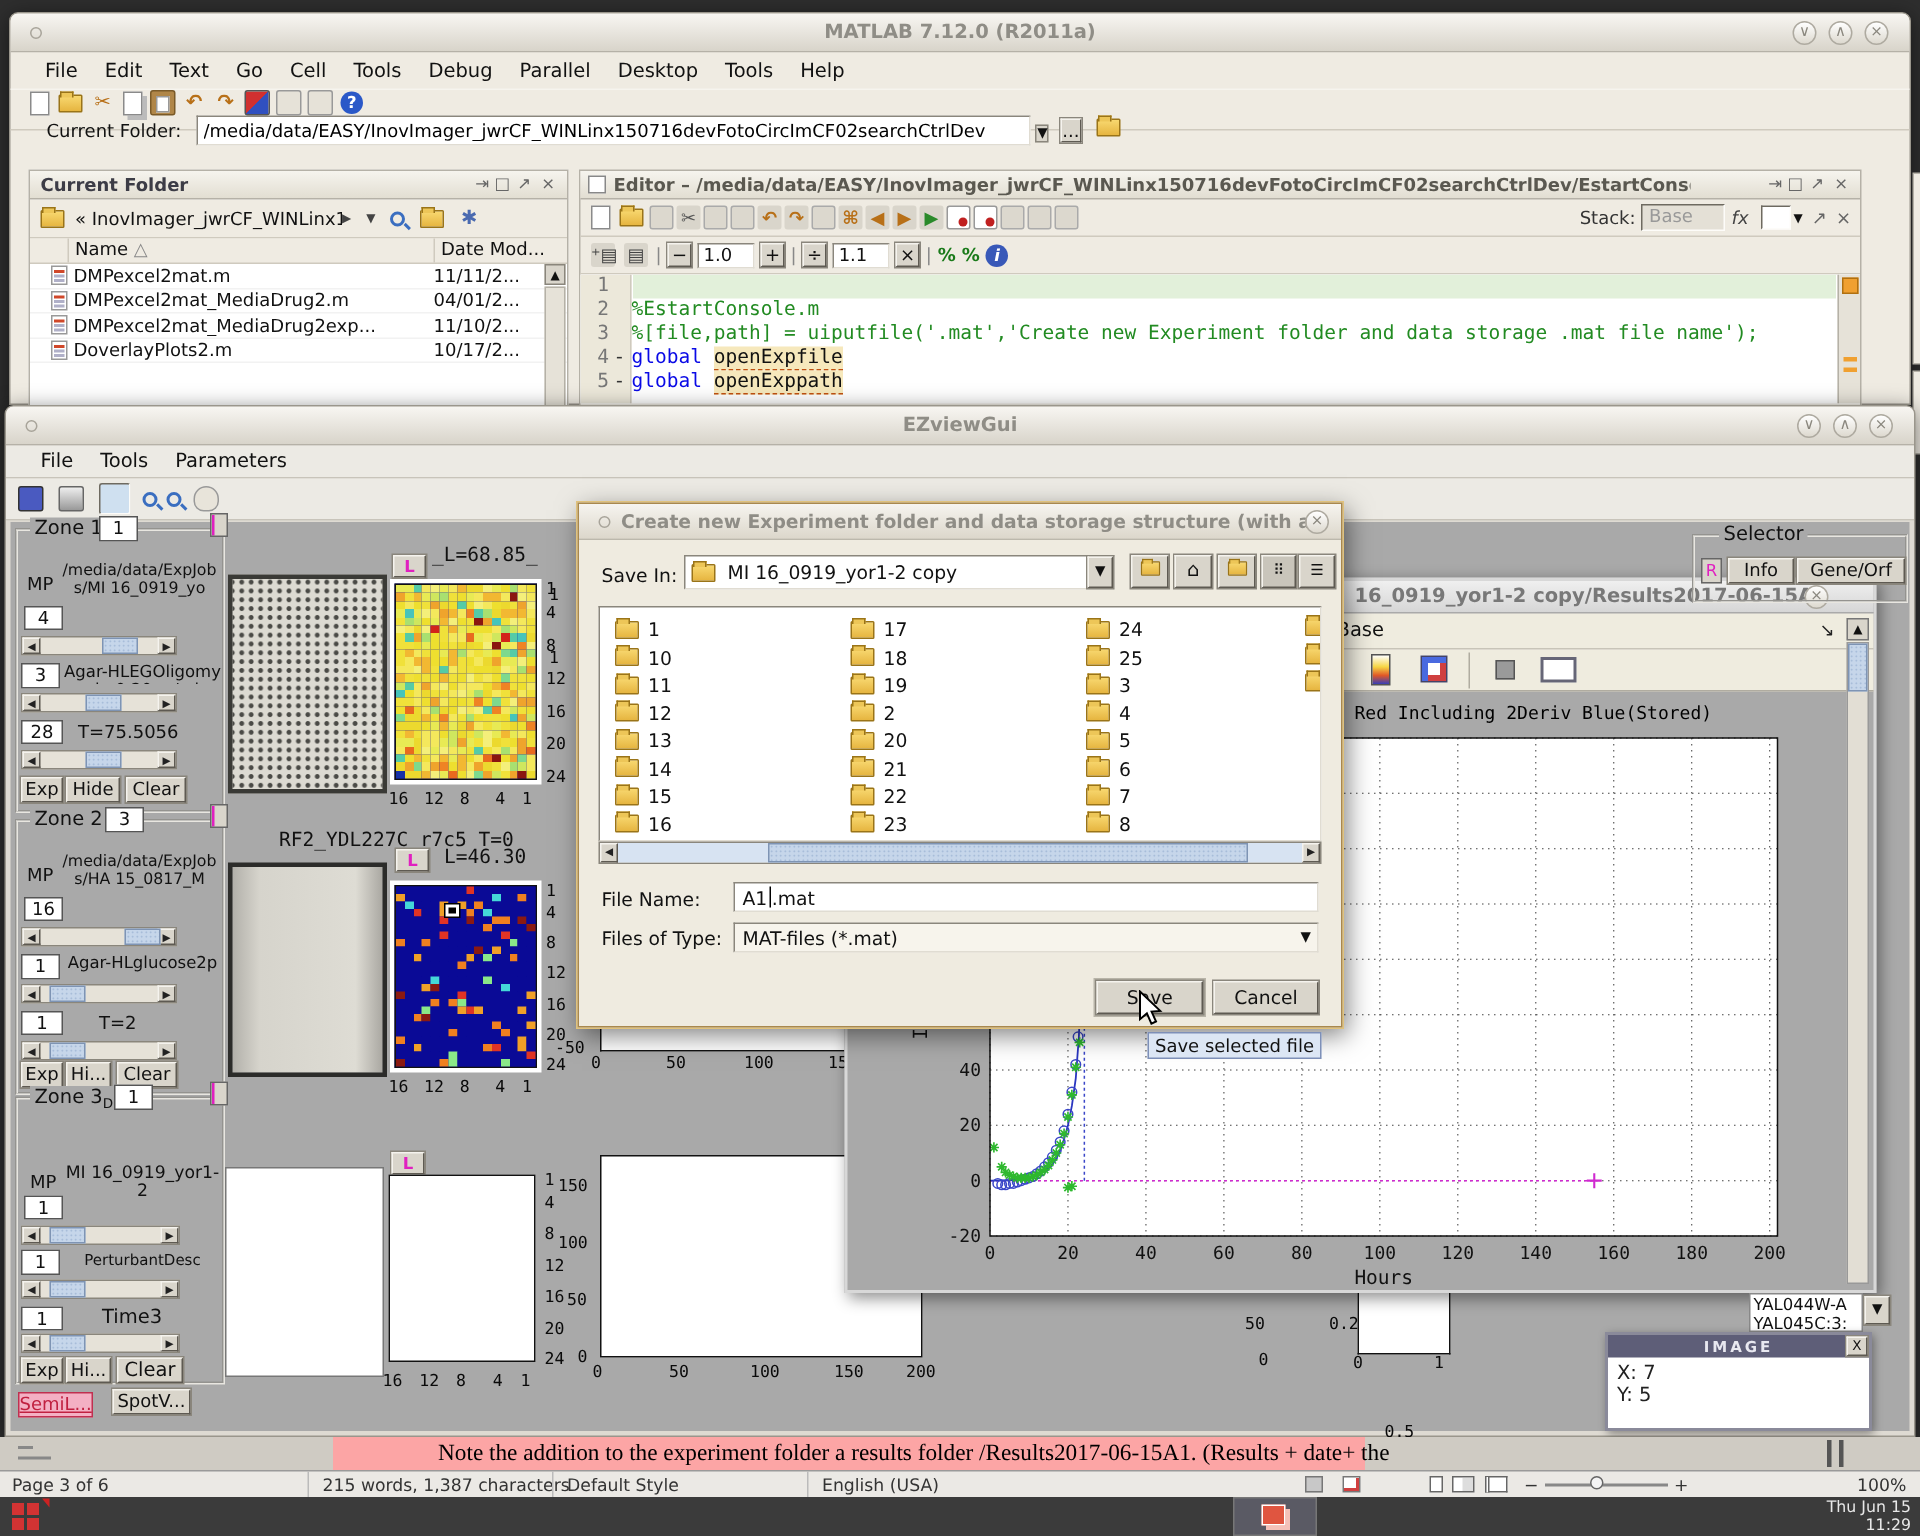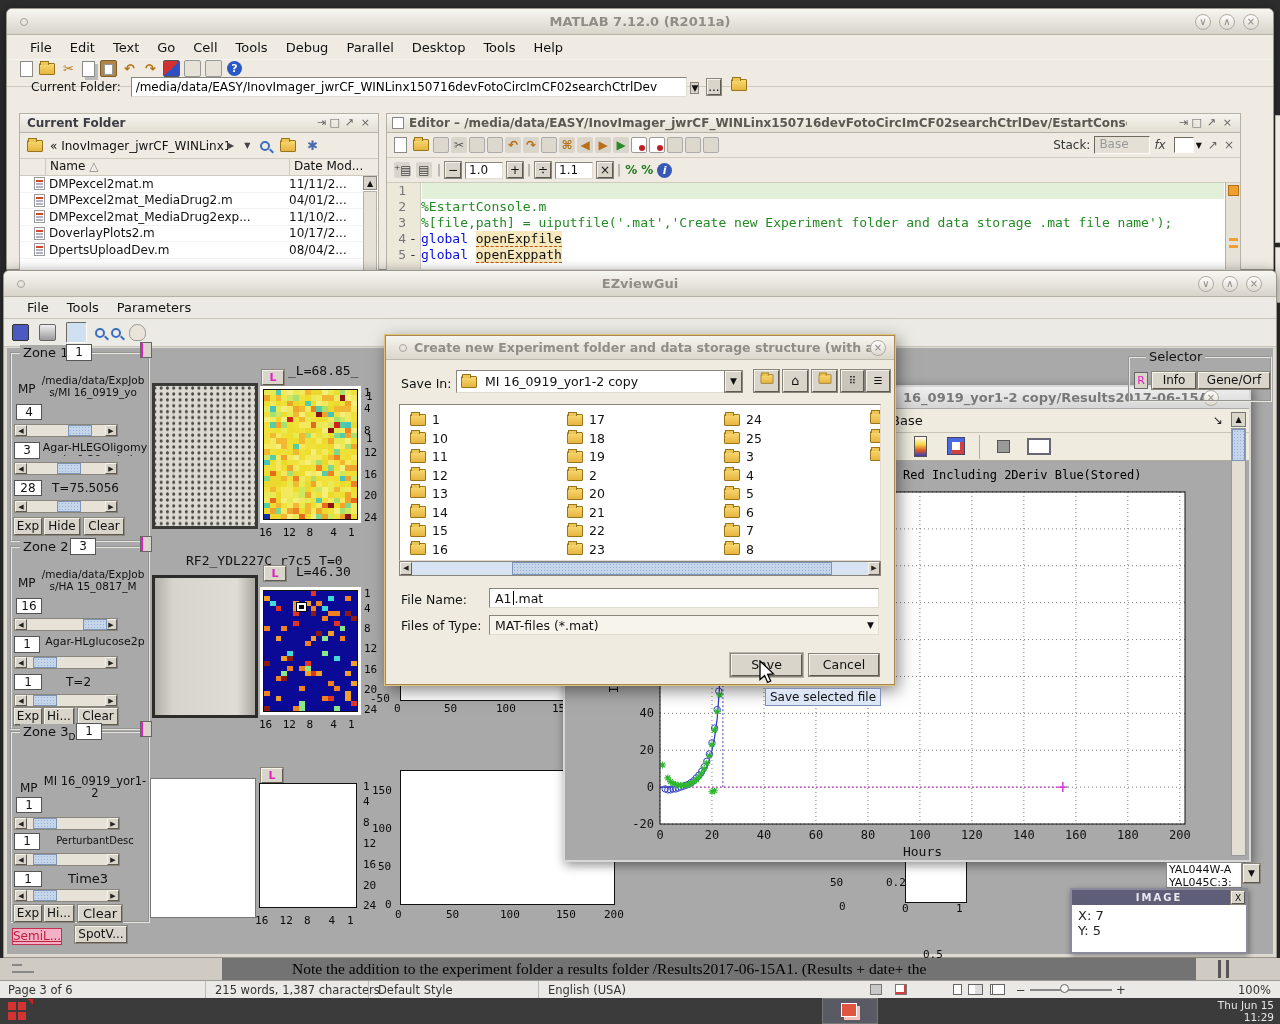--- a/index.html
+++ b/index.html
@@ -142,26 +142,20 @@
           <div style="width: 14px;"></div>
           <div class="mico"></div>
           <div style="width: 236px; padding-left: 4px; white-space: nowrap; overflow: hidden;">DMPexcel2mat_MediaDrug2exp...</div>
           <div style="padding-left: 8px; white-space: nowrap;">11/10/2...</div>
         </div>
         <div style="display: flex; align-items: center; height: 16.5px; font-size: 12px; border-bottom: 1px solid rgb(242, 242, 242);">
           <div style="width: 14px;"></div>
           <div class="mico"></div>
           <div style="width: 236px; padding-left: 4px; white-space: nowrap; overflow: hidden;">DoverlayPlots2.m</div>
           <div style="padding-left: 8px; white-space: nowrap;">10/17/2...</div>
-        </div>
-        <div style="display: flex; align-items: center; height: 16.5px; font-size: 12px; border-bottom: 1px solid rgb(242, 242, 242);">
-          <div style="width: 14px;"></div>
-          <div class="mico"></div>
-          <div style="width: 236px; padding-left: 4px; white-space: nowrap; overflow: hidden;">DpertsUploadDev.m</div>
-          <div style="padding-left: 8px; white-space: nowrap;">08/04/2...</div>
         </div>
       </div>
     <div class="abs g-ic" style="right:1px;top:62px;width:14px;height:14px;background:#d9d5cb;border:1px solid #8a867c;font-size:8px;text-align:center;line-height:13px">▲</div>
     <div class="abs" style="right:1px;top:77px;width:14px;height:80px;background:#e6e2d8;border:1px solid #b5b1a7"></div>
   </div>
 
   <div class="abs" style="left:379px;top:104px;width:855px;height:158px;border:1px solid #b5b1a7;background:#efebe2">
     <div class="phead">
       <span class="abs" style="left:5px;top:3px;width:12px;height:12px;background:#fff;border:1px solid #888"></span>
       <span class="pt" style="padding-left:22px;font-size:12px;white-space:nowrap;overflow:hidden;display:block;width:740px;color:#5a5850">Editor – /media/data/EASY/InovImager_jwrCF_WINLinx150716devFotoCircImCF02searchCtrlDev/EstartConsole.m</span>
@@ -1382,21 +1376,21 @@
   </div>
   <div style="padding:3px 6px;font-size:13px;color:#222">
     <div>X: 7</div>
     <div>Y: 5</div>
   </div>
 </div>
 
 <div class="abs" style="left:0;top:958px;width:1280px;height:22px;background:#cfcbc3">
   <div class="abs" style="left:12px;top:6px;width:10px;height:2px;background:#888"></div>
   <div class="abs" style="left:12px;top:13px;width:22px;height:2px;background:#888"></div>
-  <div class="abs" style="left:222px;top:0;width:974px;height:22px;background:#737373">
+  <div class="abs" style="left:222px;top:0;width:688px;height:22px;background:#fca5a5">
     <span style="position:absolute;left:70px;top:2px;font-family:'Liberation Serif',serif;font-size:15.5px;color:#000;white-space:nowrap">Note the addition to the experiment folder a results folder  /Results2017-06-15A1.  (Results + date+ the</span>
   </div>
   <div class="abs" style="left:1218px;top:2px;width:3px;height:18px;background:#555"></div>
   <div class="abs" style="left:1226px;top:2px;width:3px;height:18px;background:#555"></div>
 </div>
 <div class="abs" style="left:0;top:980px;width:1280px;height:18px;background:#ebe9e5;border-top:1px solid #9a9a9a;font-size:11.5px;color:#333">
   <span class="abs" style="left:8px;top:2px">Page 3 of 6</span>
   <span class="abs" style="left:205px;top:0;width:1px;height:18px;background:#bbb"></span>
   <span class="abs" style="left:215px;top:2px">215 words, 1,387 characters</span>
   <span class="abs" style="left:368px;top:0;width:1px;height:18px;background:#bbb"></span>
@@ -1460,21 +1454,21 @@
         <div style="margin-left: 6px; font-size: 12.5px;">10</div>
       </div>
       <div style="position: absolute; left: 10px; top: 44px; display: flex; align-items: center;">
         <div class="foldic" style="margin: 0px;"></div>
         <div style="margin-left: 6px; font-size: 12.5px;">11</div>
       </div>
       <div style="position: absolute; left: 10px; top: 62.5px; display: flex; align-items: center;">
         <div class="foldic" style="margin: 0px;"></div>
         <div style="margin-left: 6px; font-size: 12.5px;">12</div>
       </div>
-      <div style="position: absolute; left: 10px; top: 81px; display: flex; align-items: flex-start;">
+      <div style="position: absolute; left: 10px; top: 81px; display: flex; align-items: center;">
         <div class="foldic" style="margin: 0px;"></div>
         <div style="margin-left: 6px; font-size: 12.5px;">13</div>
       </div>
       <div style="position: absolute; left: 10px; top: 99.5px; display: flex; align-items: center;">
         <div class="foldic" style="margin: 0px;"></div>
         <div style="margin-left: 6px; font-size: 12.5px;">14</div>
       </div>
       <div style="position: absolute; left: 10px; top: 118px; display: flex; align-items: center;">
         <div class="foldic" style="margin: 0px;"></div>
         <div style="margin-left: 6px; font-size: 12.5px;">15</div>

